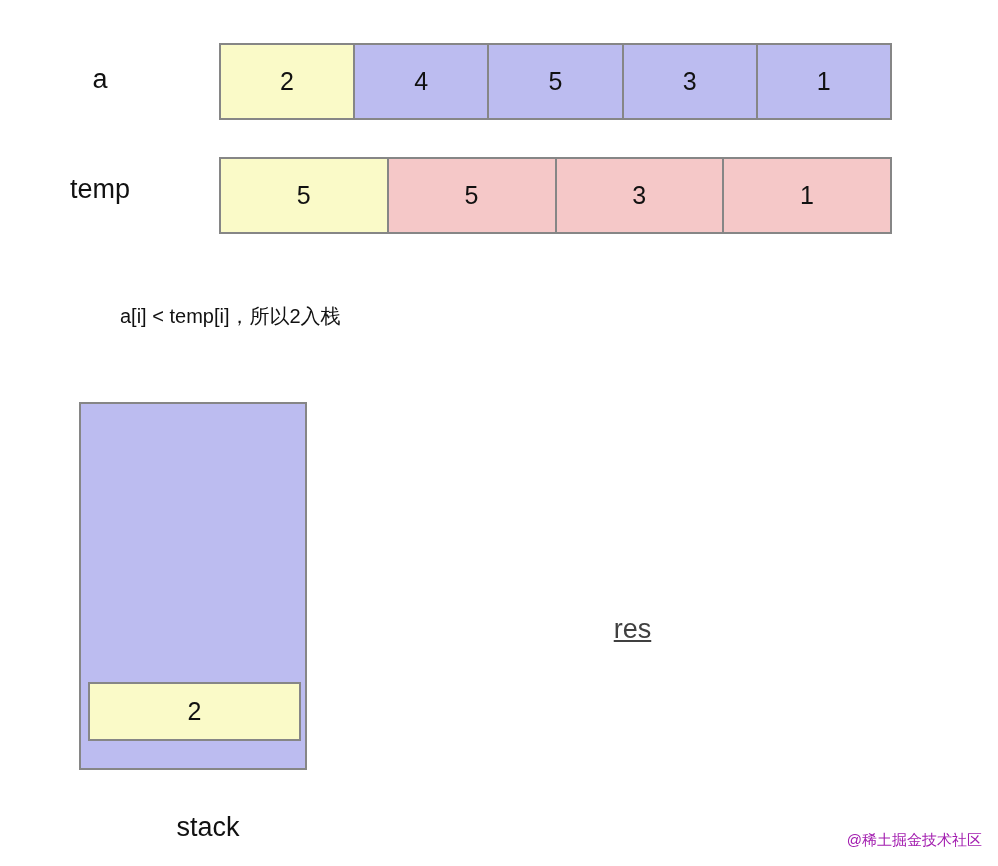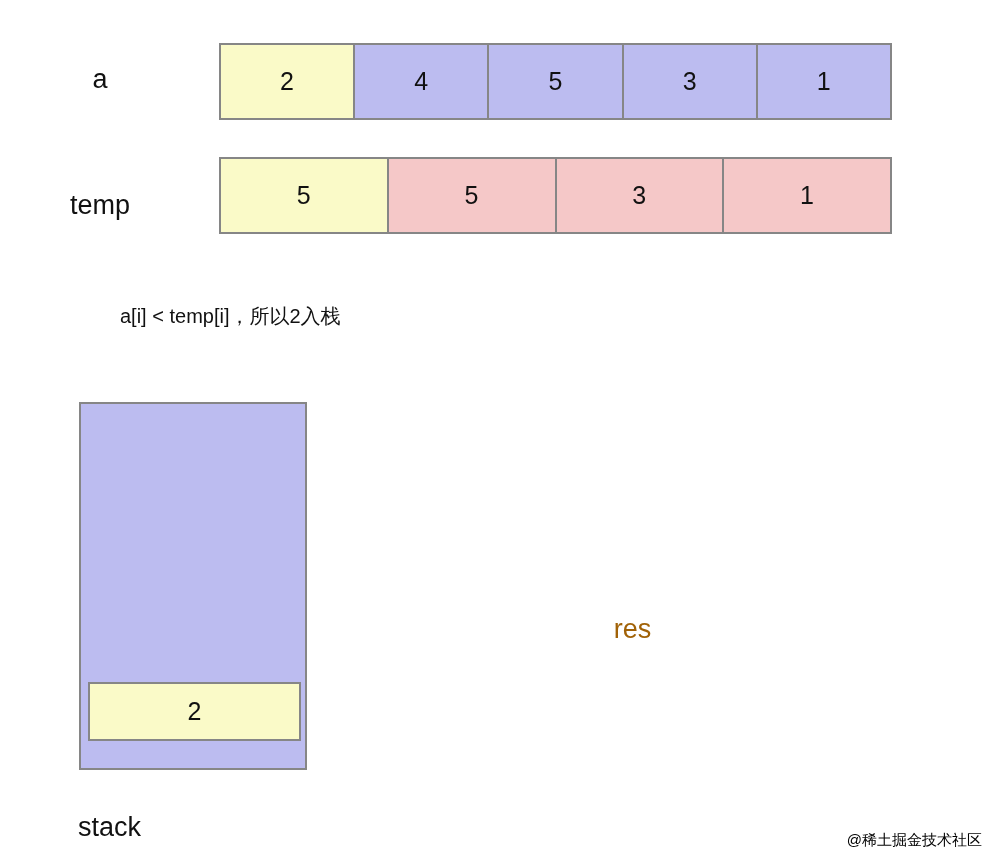--- a/index.html
+++ b/index.html
@@ -25,21 +25,21 @@
 
   
   .row-label {
     position: absolute;
     font-size: 27px;
     color: #111111;
     line-height: 1;
     white-space: nowrap;
   }
   #label-a      { left: 0px;  top: 66px;  width: 200px; text-align: center; }
-  #label-temp   { left: 0px;  top: 192px; width: 200px; text-align: center; }
+  #label-temp   { left: 0px;  top: 176px; width: 200px; text-align: center; }
 
   .array {
     position: absolute;
     display: flex;
     box-sizing: border-box;
     border: 2px solid #868686;
   }
   #array-a    { left: 219px; top: 43px;  width: 673px; height: 77px; }
   #array-temp { left: 219px; top: 157px; width: 673px; height: 77px; }
 
@@ -90,45 +90,47 @@
     border: 2px solid #868686;
     background: #fafac8;
     display: flex;
     align-items: center;
     justify-content: center;
     font-size: 25px;
     color: #111111;
   }
   #stack-label {
     position: absolute;
-    left: 78px;
+    left: 94px;
     top: 812px;
     width: 228px;
+    text-align: center;
     font-size: 27px;
     color: #111111;
   }
 
   
   #res-label {
     position: absolute;
     left: 560px;
     top: 614px;
     width: 145px;
     text-align: center;
     font-size: 27px;
-    color: #a16207;
+    color: #404040;
+    text-decoration: underline;
   }
 
   
   #watermark {
     position: absolute;
     right: 16px;
     bottom: 16px;
     font-size: 15px;
-    color: #000000;
+    color: #a21caf;
     white-space: nowrap;
   }
 </style>
 </head>
 <body>
 
 <div class="canvas">
 
   <div class="row-label" id="label-a">a</div>
 

